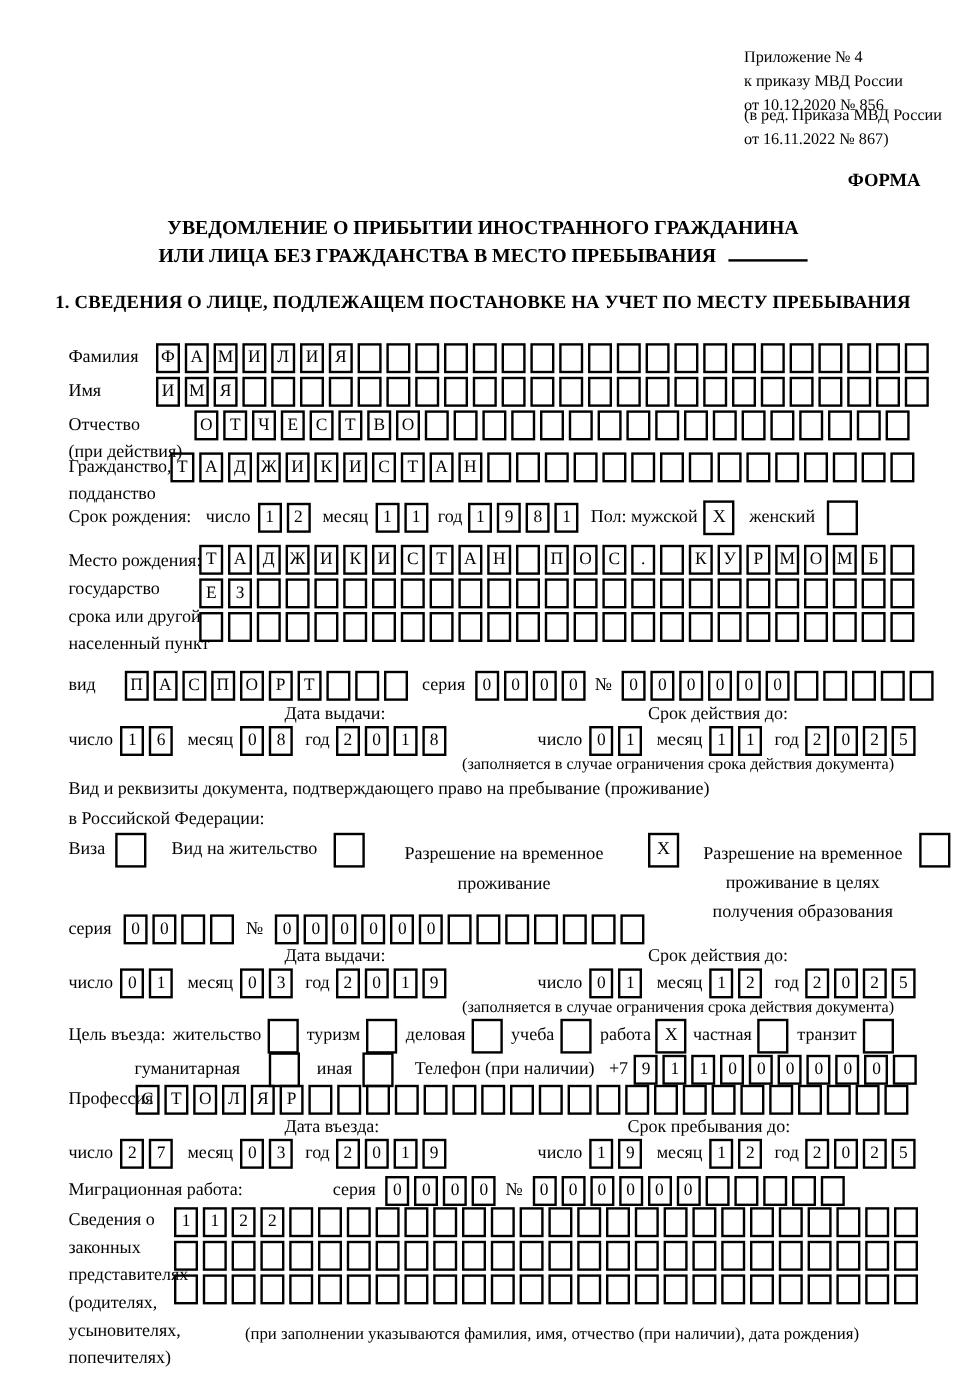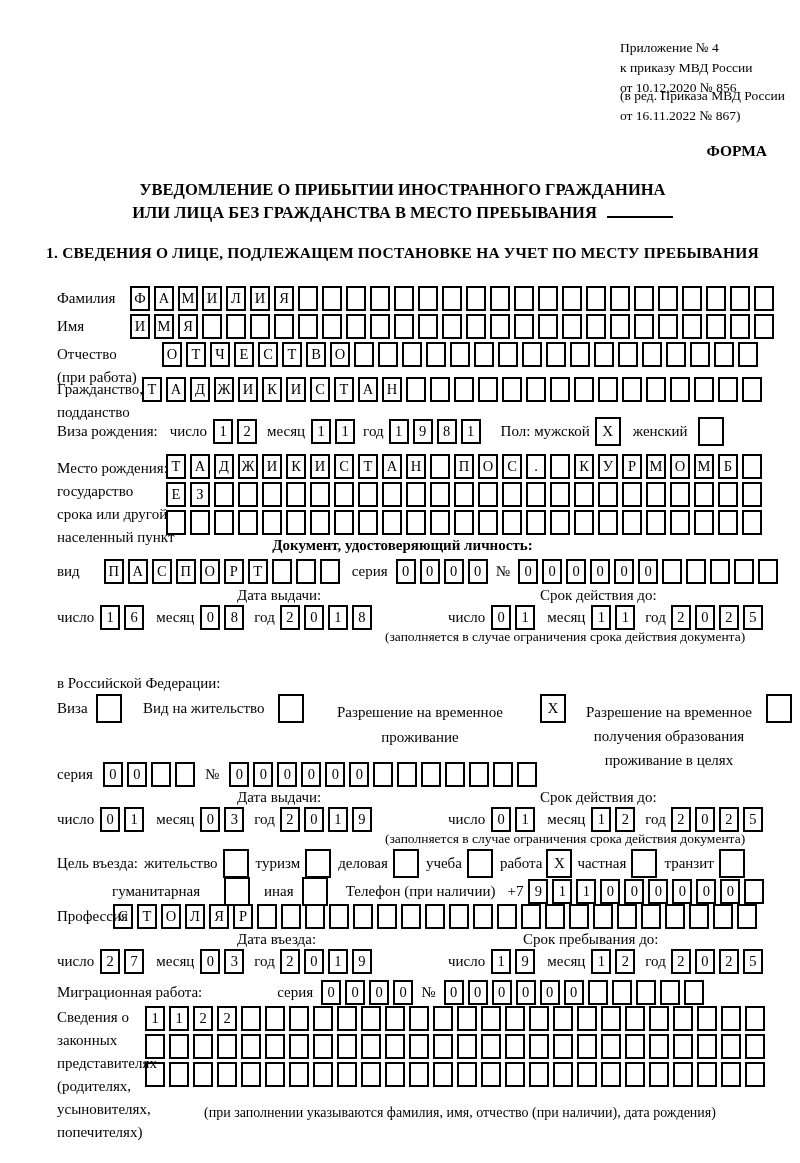--- a/index.html
+++ b/index.html
@@ -153,21 +153,21 @@
       <span class="cell"></span>
       <span class="cell"></span>
       <span class="cell"></span>
       <span class="cell"></span>
       <span class="cell"></span>
       <span class="cell"></span>
       <span class="cell"></span>
       <span class="cell"></span>
       <span class="cell"></span>
     </div>
-  <div class="abs" style="left:57px;top:369px">(при работа)</div>
+  <div class="abs" style="left:57px;top:369px">(при действия)</div>
 
   <div class="abs" style="left:57px;top:381px">Гражданство,</div>
   <div class="abs cells" style="left:142px;top:377px">
       <span class="cell">Т</span>
       <span class="cell">А</span>
       <span class="cell">Д</span>
       <span class="cell">Ж</span>
       <span class="cell">И</span>
       <span class="cell">К</span>
       <span class="cell">И</span>
@@ -187,39 +187,39 @@
       <span class="cell"></span>
       <span class="cell"></span>
       <span class="cell"></span>
       <span class="cell"></span>
       <span class="cell"></span>
       <span class="cell"></span>
     </div>
   <div class="abs" style="left:57px;top:404px">подданство</div>
 
   <div class="abs frow" style="left:57px;top:417px">
-    <span style="margin-right:12px">Виза рождения:</span>
+    <span style="margin-right:12px">Срок рождения:</span>
     <span style="margin-right:6px">число</span>
     <span class="cells">
         <span class="cell">1</span>
         <span class="cell">2</span>
       </span>
     <span style="margin:0 6px 0 10px">месяц</span>
     <span class="cells">
         <span class="cell">1</span>
         <span class="cell">1</span>
       </span>
     <span style="margin:0 5px 0 8px">год</span>
     <span class="cells">
         <span class="cell">1</span>
         <span class="cell">9</span>
         <span class="cell">8</span>
         <span class="cell">1</span>
       </span>
-    <span style="margin:0 5px 0 20px">Пол: мужской</span>
+    <span style="margin:0 5px 0 10px">Пол: мужской</span>
     <span class="cb">X</span>
     <span style="margin:0 10px 0 12px">женский</span>
     <span class="cb"></span>
   </div>
 
   <div class="abs" style="left:57px;top:457px;line-height:23px">
     <div>Место рождения:</div>
     <div>государство</div>
     <div>срока или другой</div>
     <div>населенный пункт</div>
@@ -299,21 +299,20 @@
       <span class="cell"></span>
       <span class="cell"></span>
       <span class="cell"></span>
       <span class="cell"></span>
       <span class="cell"></span>
       <span class="cell"></span>
       <span class="cell"></span>
       <span class="cell"></span>
     </div>
 
-  <div class="abs dochead ctr" style="left:30px;top:537px;width:745px">Документ, удостоверяющий личность:</div>
 
   <div class="abs frow" style="left:57px;top:559px">
     <span style="margin-right:24px">вид</span>
     <span class="cells">
         <span class="cell">П</span>
         <span class="cell">А</span>
         <span class="cell">С</span>
         <span class="cell">П</span>
         <span class="cell">О</span>
         <span class="cell">Р</span>
@@ -381,38 +380,39 @@
     <span style="margin:0 5px 0 10px">год</span>
     <span class="cells">
         <span class="cell">2</span>
         <span class="cell">0</span>
         <span class="cell">2</span>
         <span class="cell">5</span>
       </span>
   </div>
   <div class="abs note" style="left:385px;top:629px">(заполняется в случае ограничения срока действия документа)</div>
 
+  <div class="abs" style="left:57px;top:650px">Вид и реквизиты документа, подтверждающего право на пребывание (проживание)</div>
   <div class="abs" style="left:57px;top:675px">в Российской Федерации:</div>
 
   <div class="abs" style="left:57px;top:700px">Виза</div>
   <span class="abs cb" style="left:96px;top:694px"></span>
 
   <div class="abs" style="left:143px;top:700px">Вид на жительство</div>
   <span class="abs cb" style="left:278px;top:694px"></span>
 
   <div class="abs ctr" style="left:308px;top:700px;width:224px;line-height:25px">
     <div>Разрешение на временное</div>
     <div>проживание</div>
   </div>
   <span class="abs cb" style="left:540px;top:694px">X</span>
 
   <div class="abs ctr" style="left:576px;top:700px;width:186px;line-height:24px">
     <div>Разрешение на временное</div>
+    <div>проживание в целях</div>
     <div>получения образования</div>
-    <div>проживание в целях</div>
   </div>
   <span class="abs cb" style="left:766px;top:694px"></span>
 
   <div class="abs frow" style="left:57px;top:762px">
     <span style="margin-right:10px">серия</span>
     <span class="cells">
         <span class="cell">0</span>
         <span class="cell">0</span>
         <span class="cell"></span>
         <span class="cell"></span>

